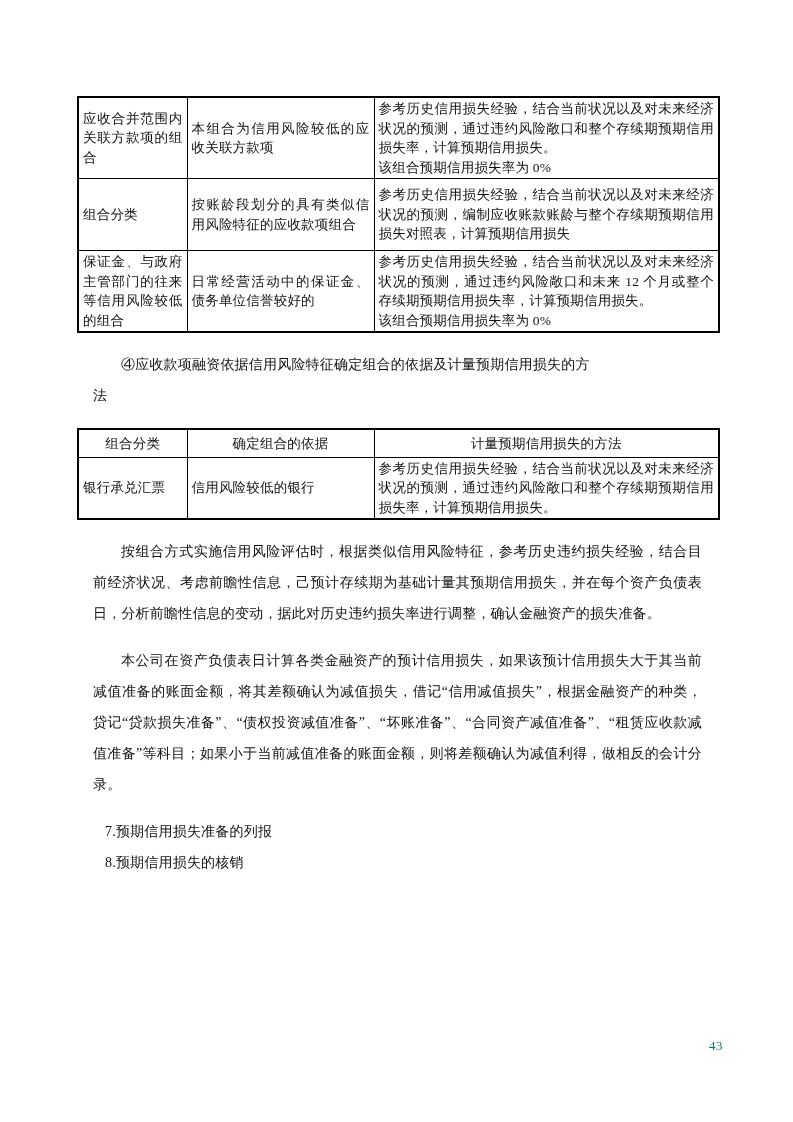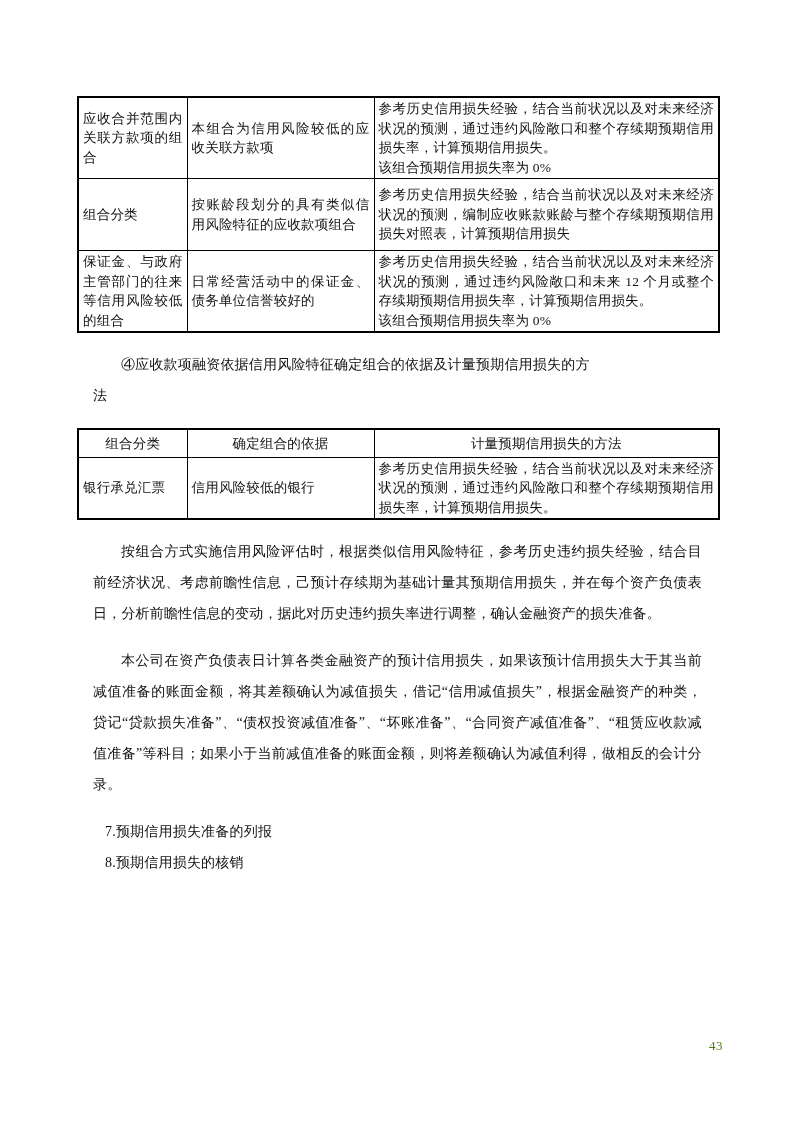--- a/index.html
+++ b/index.html
@@ -68,21 +68,21 @@
     margin: 0;
     text-indent: 2em;
     text-align: left;
   }
   .page-number {
     position: absolute;
     top: 1038px;
     right: 70px;
     font-size: 13px;
     letter-spacing: 0.5px;
-    color: #4d7c0f;
+    color: #0f766e;
   }
 </style>
 </head>
 <body>
 
 <div class="page">
   <div class="content">
 
     <table class="doc-table" id="table-portfolios">
       <colgroup>

